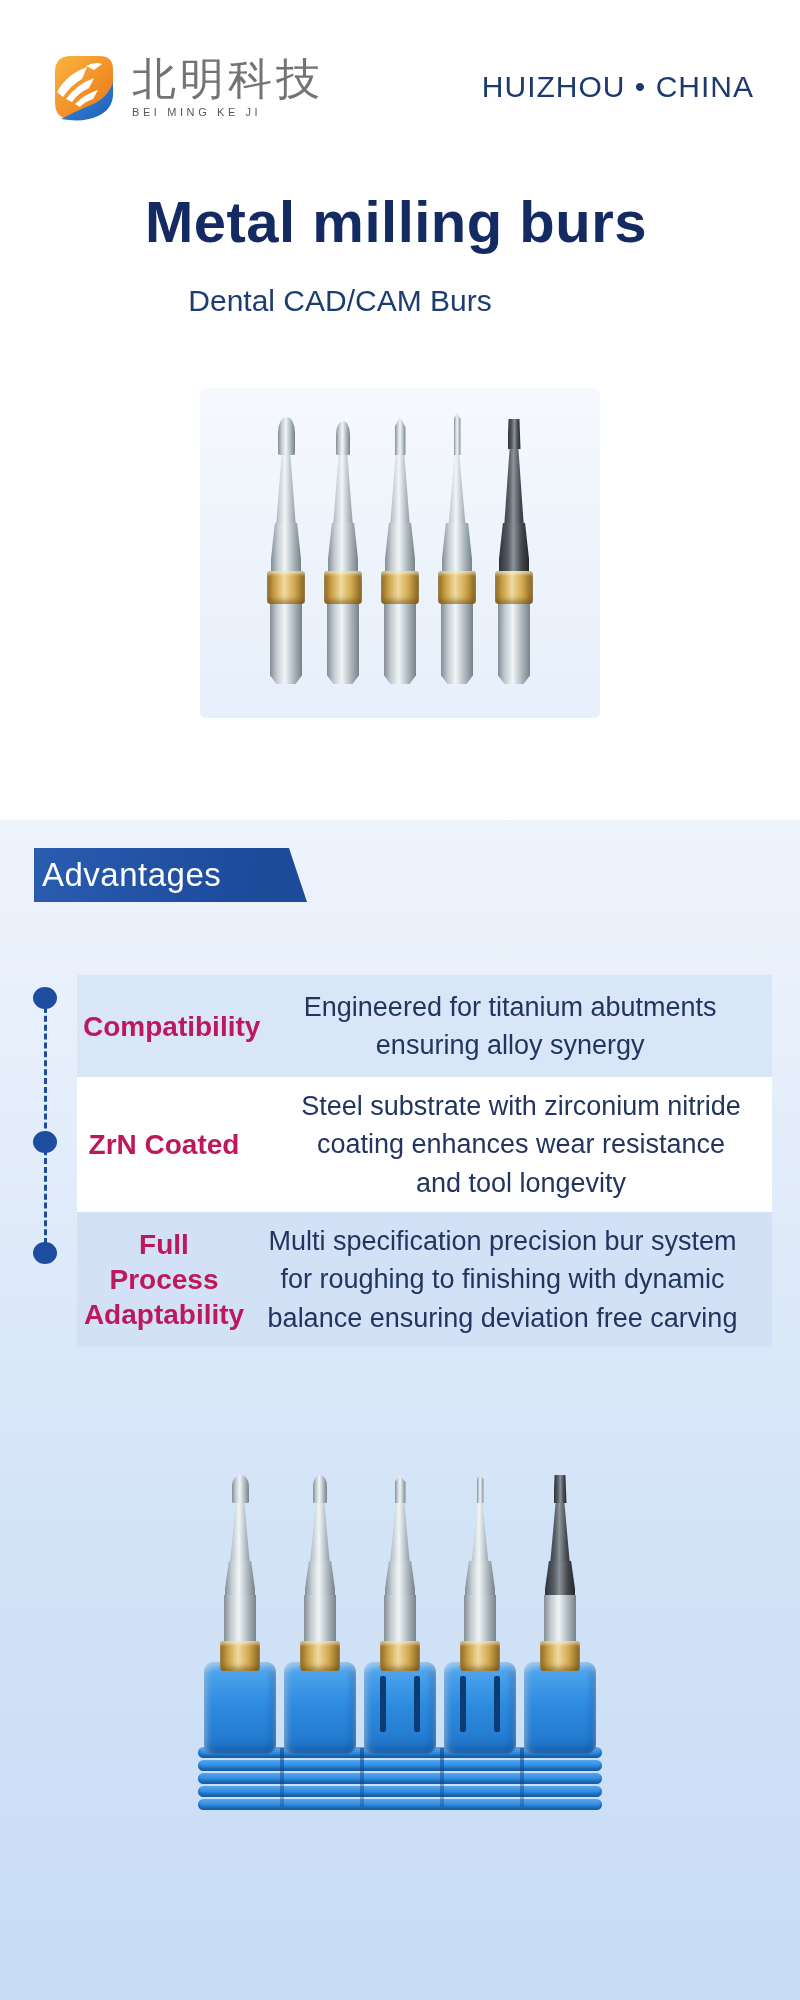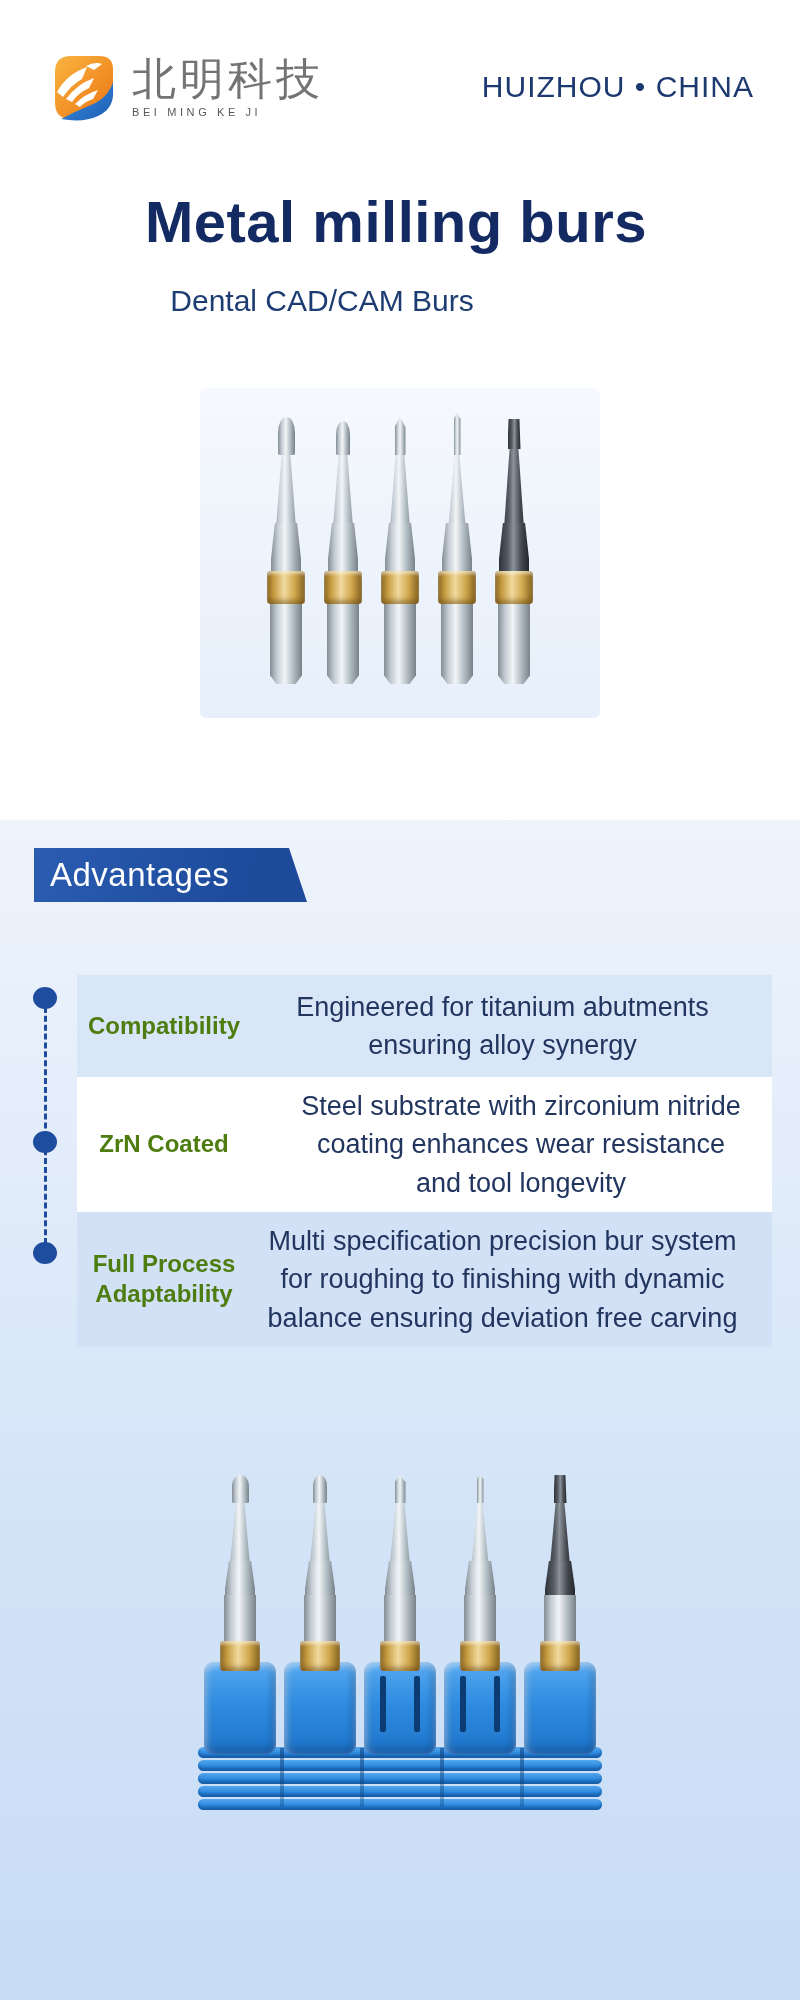--- a/index.html
+++ b/index.html
@@ -18,21 +18,21 @@
   .logo{display:flex;align-items:center;gap:13px;}
   .logo-icon{width:74px;height:74px;flex:0 0 auto;}
   .logo-text{display:flex;flex-direction:column;}
   .logo-cn{font-size:44px;font-weight:400;color:#737373;letter-spacing:4px;line-height:1.0;}
   .logo-en{font-size:11px;color:#585858;letter-spacing:3.6px;margin-top:5px;}
   .location{font-size:30px;color:#1d3a70;font-weight:500;letter-spacing:1px;}
 
   
   .title{position:absolute;left:0;top:188px;width:792px;text-align:center;
     font-size:58px;font-weight:800;color:#142a63;letter-spacing:0.5px;}
-  .subtitle{position:absolute;left:0;top:284px;width:644px;text-align:center;
+  .subtitle{position:absolute;left:18px;top:284px;width:644px;text-align:center;
     font-size:30px;font-weight:400;color:#1d3d72;}
 
   
   .bur{display:flex;flex-direction:column;align-items:center;position:relative;}
   .metal{background:linear-gradient(90deg,#848d94 0%,#c2ccd2 22%,#f1f5f7 46%,#b3bdc4 72%,#788188 100%);}
   .tip{width:12px;height:36px;}
   .neck{width:26px;height:68px;clip-path:polygon(33% 0,67% 0,87% 100%,13% 100%);}
   .taper{width:30px;height:36px;clip-path:polygon(13% 0,87% 0,100% 100%,0 100%);}
   .stem{width:30px;height:12px;}
   .ring{width:38px;height:33px;border-radius:4px;
@@ -53,30 +53,30 @@
   .photo1::before{content:"";position:absolute;inset:0;border-radius:6px;opacity:.55;
     background:linear-gradient(180deg,#eef3fc 0%,#d2e2f7 100%);}
   .photo1 .burs-row{position:absolute;bottom:34px;left:0;width:100%;
     display:flex;justify-content:center;align-items:flex-end;gap:19px;}
 
   
   .adv-banner{position:absolute;left:34px;top:848px;width:273px;height:54px;
     background:linear-gradient(100deg,#2a5cb0 0%,#1d4a9b 80%);
     clip-path:polygon(0 0,93.4% 0,100% 100%,0 100%);
     display:flex;align-items:center;}
-  .adv-banner span{color:#ffffff;font-size:33px;font-weight:500;padding-left:16px;letter-spacing:.5px;}
+  .adv-banner span{color:#ffffff;font-size:33px;font-weight:500;padding-left:8px;letter-spacing:.5px;}
 
   
   .adv-table{position:absolute;left:77px;top:975px;width:695px;}
   .adv-row{display:flex;align-items:center;}
   .adv-row.r1{min-height:102px;background:#d9e6f8;}
   .adv-row.r2{min-height:93px;background:#ffffff;gap:37px;}
   .adv-row.r3{min-height:125px;background:#d2e1f6;}
-  .adv-label{flex:0 0 162px;text-align:center;font-size:24px;font-weight:700;
-    color:#4d7c0f;line-height:1.25;padding:0 6px;}
+  .adv-label{flex:0 0 162px;text-align:center;font-size:28px;font-weight:700;
+    color:#be185d;line-height:1.25;padding:0 6px;}
   .adv-desc{flex:1;text-align:center;font-size:27px;color:#21355f;line-height:1.42;
     padding:10px 26px 10px 8px;}
   .tl-line{position:absolute;left:44px;top:998px;height:255px;border-left:3px dashed #1e4da0;}
   .tl-dot{position:absolute;left:33px;width:24px;height:22px;border-radius:50%;background:#1e4da0;}
   .tl-dot.d1{top:987px;}
   .tl-dot.d2{top:1131px;}
   .tl-dot.d3{top:1242px;}
 
   
   .photo2{position:absolute;left:198px;top:1462px;width:404px;height:348px;}

